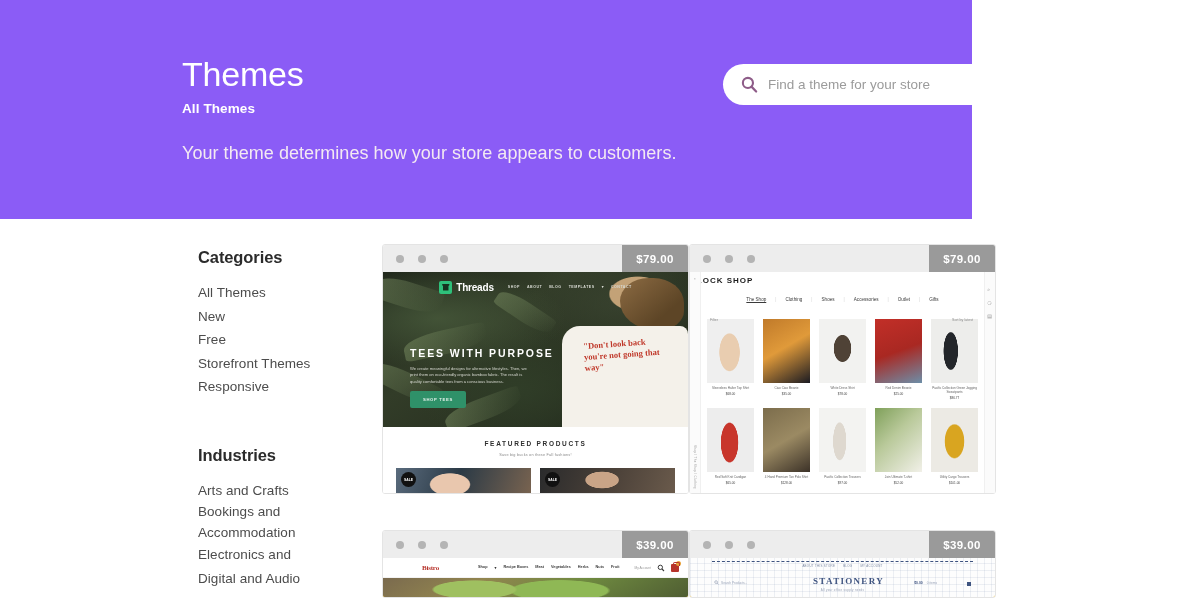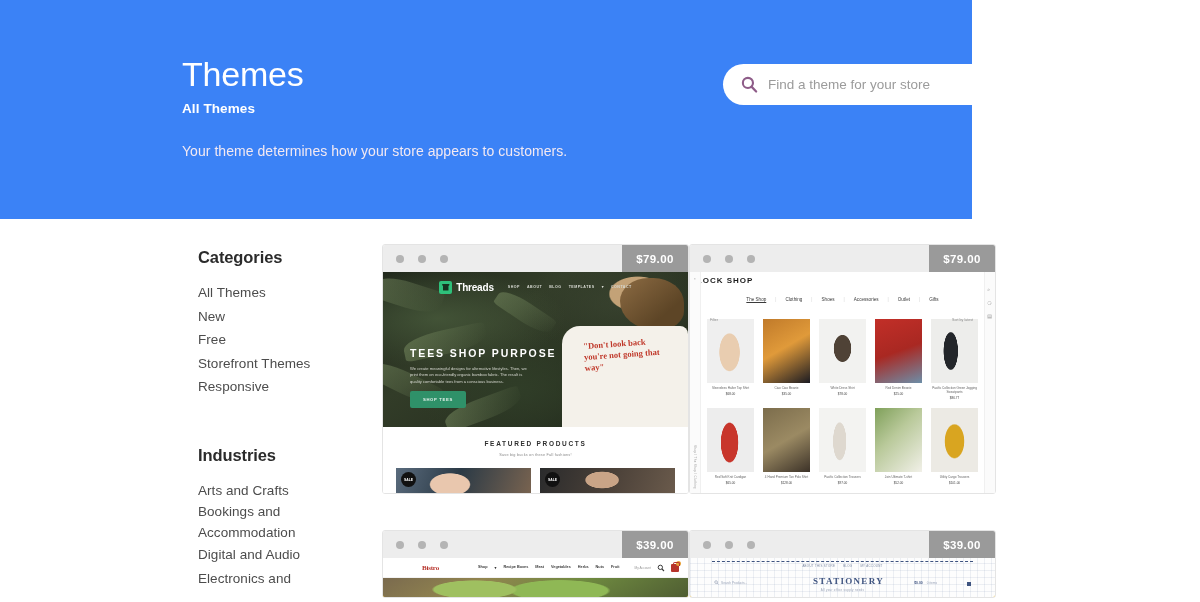--- a/index.html
+++ b/index.html
@@ -9,36 +9,36 @@
     width:1200px; height:602px;
     background:#ffffff;
     font-family:"Liberation Sans", sans-serif;
     overflow:hidden;
     position:relative;
   }
 
   
   .hero {
     position:absolute; left:0; top:0; width:972px; height:219px;
-    background:#3b82f6;
+    background:#8b5cf6;
   }
   .hero-inner { position:relative; width:1200px; height:219px; }
   .hero-title {
     position:absolute; left:182px; top:56px;
     font-size:34px; font-weight:400; color:#ffffff;
     letter-spacing:-0.2px; line-height:1.1;
   }
   .hero-subtitle {
     position:absolute; left:182px; top:101px;
     font-size:13.5px; font-weight:700; color:#ffffff;
     letter-spacing:0.1px;
   }
   .hero-desc {
     position:absolute; left:182px; top:143px;
-    font-size:14px; font-weight:400; color:#f3e9f2;
+    font-size:18px; font-weight:400; color:#f3e9f2;
     letter-spacing:0.05px;
   }
 
   
   .search-wrap {
     position:absolute; left:723px; top:64px;
     width:295px; height:41px;
     background:#ffffff;
     border-radius:21px;
     display:flex; align-items:center;
@@ -361,22 +361,22 @@
       <div class="side-item">Storefront Themes</div>
       <div class="side-item">Responsive</div>
     </div>
 
     <div class="side-gap"></div>
 
     <div class="side-group">
       <div class="side-heading">Industries</div>
       <div class="side-item">Arts and Crafts</div>
       <div class="side-item" style="line-height:20.5px;">Bookings and Accommodation</div>
+      <div class="side-item">Electronics and</div>
       <div class="side-item">Digital and Audio</div>
-      <div class="side-item">Electronics and</div>
     </div>
   </div>
 
   <div class="grid">
 
     <div class="grid-row">
 
       <div class="card card-tall">
         <div class="chrome">
           <span class="dot"></span>
@@ -405,21 +405,21 @@
                 <span class="threads-logo-txt">Threads</span>
               </div>
               <span class="threads-nav-link">SHOP</span>
               <span class="threads-nav-link">ABOUT</span>
               <span class="threads-nav-link">BLOG</span>
               <span class="threads-nav-link">TEMPLATES</span>
               <span class="threads-nav-link">▾</span>
               <span class="threads-nav-link">CONTACT</span>
             </div>
 
-            <div class="threads-headline">TEES SHOP PURPOSE</div>
+            <div class="threads-headline">TEES WITH PURPOSE</div>
             <div class="threads-copy">We create meaningful designs for alternative lifestyles. Then, we print them on eco-friendly organic bamboo fabric. The result is quality comfortable tees from a conscious business.</div>
             <div class="threads-btn">SHOP TEES</div>
           </div>
 
           <div class="featured">
             <div class="featured-title">FEATURED PRODUCTS</div>
             <div class="featured-sub">Save big bucks on these Fall fashions!</div>
             <div class="featured-row">
               <div class="fp fp-1">
                 <div class="fp-badge">SALE</div>

